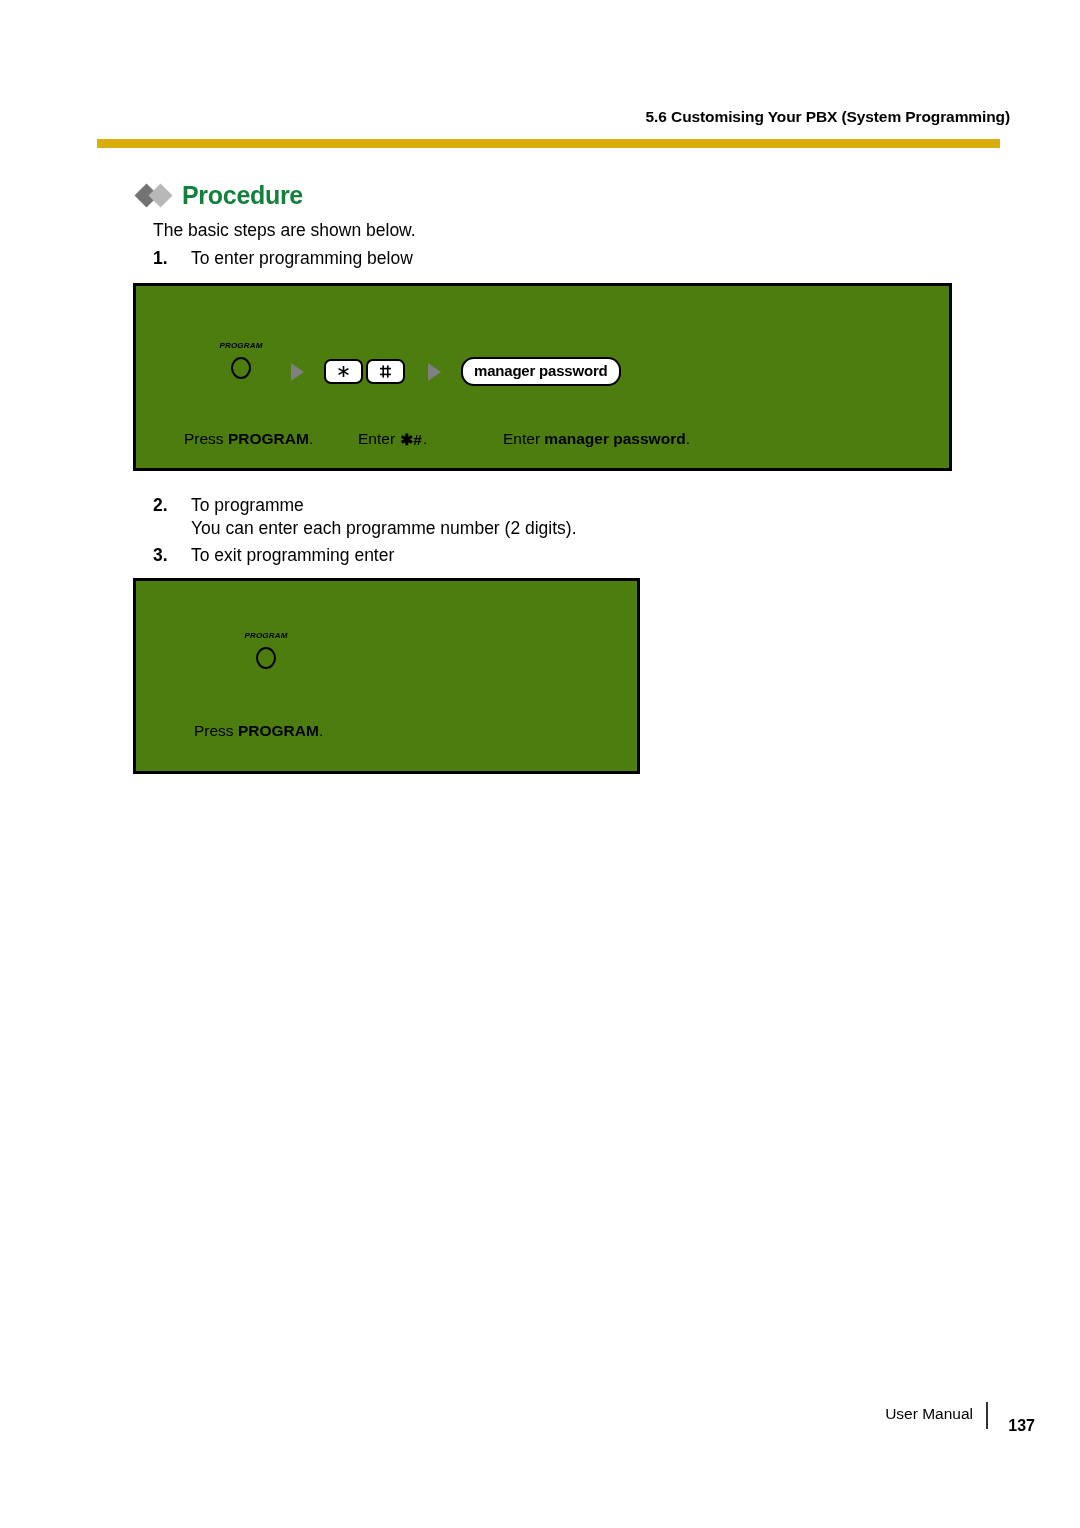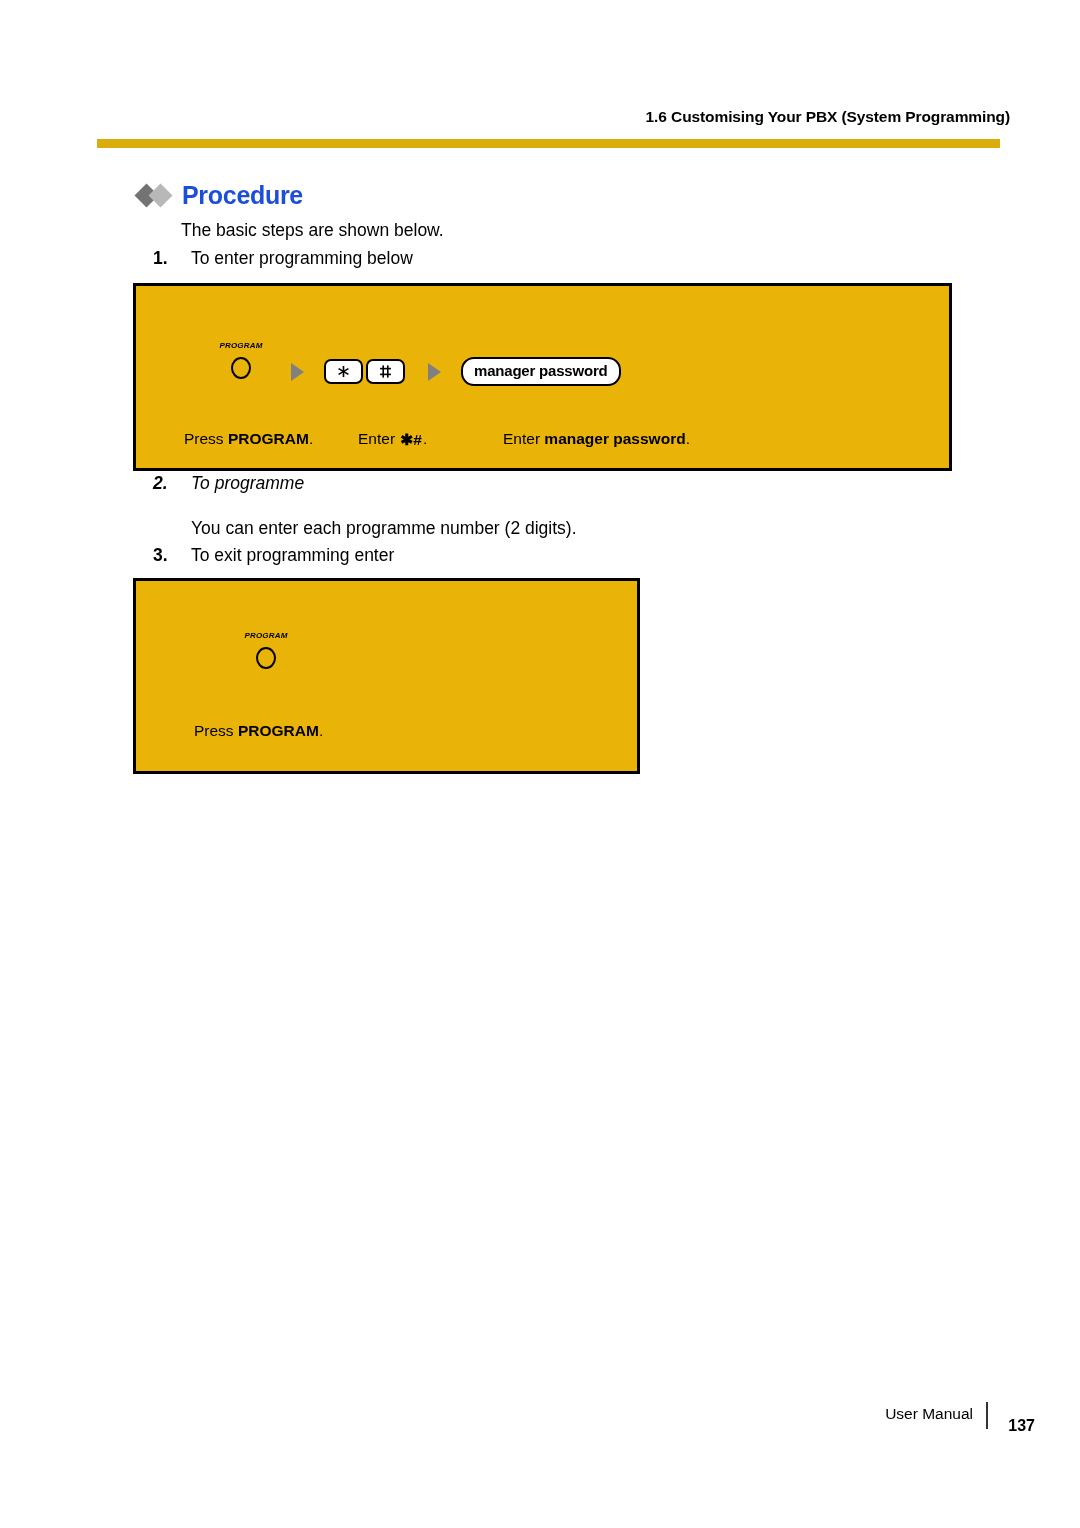--- a/index.html
+++ b/index.html
@@ -57,54 +57,54 @@
     height: 17px;
     transform: rotate(45deg);
     display: inline-block;
   }
   .diamond.dark { background: #737373; }
   .diamond.light { background: #b8b8b8; margin-left: -3px; }
   #procedure-title {
     margin-left: 13px;
     font-size: 25px;
     font-weight: bold;
-    color: #1d4ed8;
+    color: #15803d;
     letter-spacing: -0.3px;
     line-height: 1;
   }
 
   
   .body-line {
     position: absolute;
     font-size: 17.5px;
     line-height: 25px;
     white-space: nowrap;
   }
-  #intro-line { left: 153px; top: 218px; margin-left: 28px; }
+  #intro-line { left: 153px; top: 218px; }
 
   .step {
     position: absolute;
     font-size: 17.5px;
     line-height: 25px;
     white-space: nowrap;
   }
   .step .num {
     display: inline-block;
     width: 38px;
     font-weight: bold;
   }
   #step-1 { left: 153px; top: 246px; }
-  #step-2 { left: 153px; top: 471px; font-style: italic; }
+  #step-2 { left: 153px; top: 493px; }
   #step-2-sub { left: 191px; top: 516px; }
   #step-3 { left: 153px; top: 543px; }
 
   
   .diagram-box {
     position: absolute;
-    background: #eab308;
+    background: #4d7c0f;
     border: 3px solid #000000;
     box-sizing: border-box;
   }
   #diagram-box-1 {
     left: 133px;
     top: 283px;
     width: 819px;
     height: 188px;
   }
   #diagram-box-2 {
@@ -242,21 +242,21 @@
     top: 12px;
     font-size: 16px;
     white-space: nowrap;
     font-weight: bold;
   }
 </style>
 </head>
 <body>
 
 <div id="page-header">
-  <div id="header-title">1.6 Customising Your PBX (System Programming)</div>
+  <div id="header-title">5.6 Customising Your PBX (System Programming)</div>
 </div>
 <div id="header-rule"></div>
 
 <div id="procedure-heading">
   <span class="diamond dark"></span>
   <span class="diamond light"></span>
   <span id="procedure-title">Procedure</span>
 </div>
 
 <div class="body-line" id="intro-line">The basic steps are shown below.</div>

